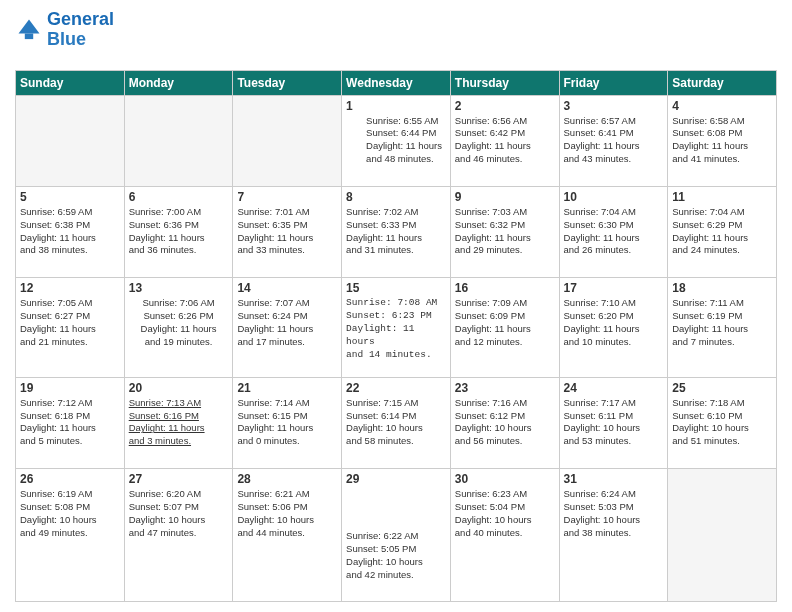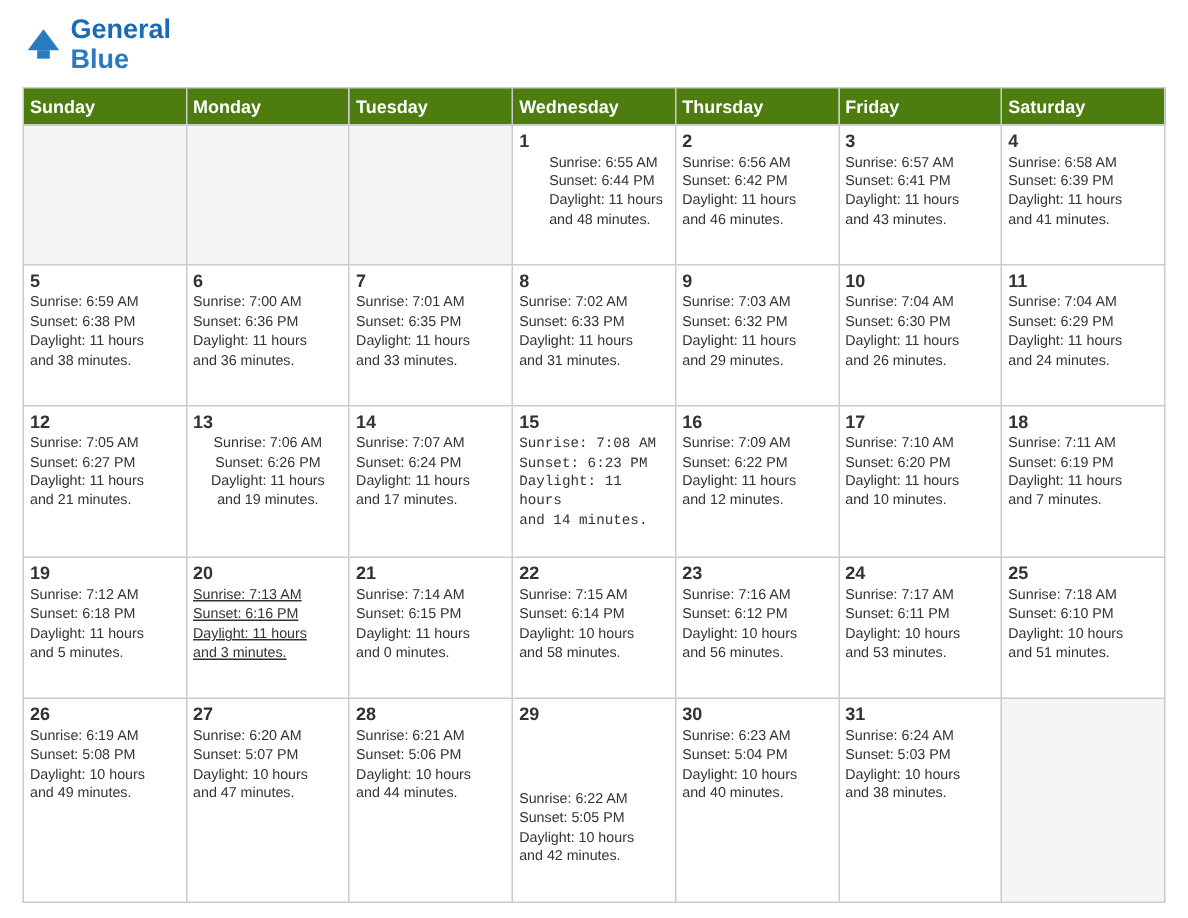--- a/index.html
+++ b/index.html
@@ -14,21 +14,21 @@
       width: 792px;
       height: 612px;
       padding: 10px 15px 10px 15px;
       display: flex;
       flex-direction: column;
     }
     .header {
       display: flex;
       justify-content: space-between;
       align-items: flex-start;
-      margin-bottom: 8px;
+      margin-bottom: 20px;
     }
     .logo {
       display: flex;
       align-items: center;
       gap: 4px;
     }
     .logo-text {
       font-size: 18px;
       font-weight: bold;
       color: #333;
@@ -52,21 +52,21 @@
       color: #333;
     }
     .calendar {
       flex: 1;
       border: 1px solid #ccc;
       border-collapse: collapse;
       width: 100%;
       table-layout: fixed;
     }
     .calendar th {
-      background: #4d7c0f;
+      background: #0f766e;
       color: #fff;
       font-size: 12px;
       font-weight: bold;
       padding: 5px 4px;
       text-align: left;
       border: 1px solid #ccc;
     }
     .calendar td {
       border: 1px solid #ccc;
       vertical-align: top;
@@ -151,21 +151,21 @@
           <td>
             <div class="day-num">3</div>
             <div class="day-info" style="white-space: pre-line;">Sunrise: 6:57 AM
 Sunset: 6:41 PM
 Daylight: 11 hours
 and 43 minutes.</div>
           </td>
           <td>
             <div class="day-num">4</div>
             <div class="day-info" style="white-space: pre-line;">Sunrise: 6:58 AM
-Sunset: 6:39 PM
+Sunset: 6:08 PM
 Daylight: 11 hours
 and 41 minutes.</div>
           </td>
         </tr>
         <tr class="row-shade">
           <td>
             <div class="day-num">5</div>
             <div class="day-info" style="white-space: pre-line;">Sunrise: 6:59 AM
 Sunset: 6:38 PM
 Daylight: 11 hours
@@ -239,21 +239,21 @@
           <td>
             <div class="day-num">15</div>
             <div class="day-info" style="white-space: pre-line; font-family: Liberation Mono, monospace;">Sunrise: 7:08 AM
 Sunset: 6:23 PM
 Daylight: 11 hours
 and 14 minutes.</div>
           </td>
           <td>
             <div class="day-num">16</div>
             <div class="day-info" style="white-space: pre-line;">Sunrise: 7:09 AM
-Sunset: 6:22 PM
+Sunset: 6:09 PM
 Daylight: 11 hours
 and 12 minutes.</div>
           </td>
           <td>
             <div class="day-num">17</div>
             <div class="day-info" style="white-space: pre-line;">Sunrise: 7:10 AM
 Sunset: 6:20 PM
 Daylight: 11 hours
 and 10 minutes.</div>
           </td>

